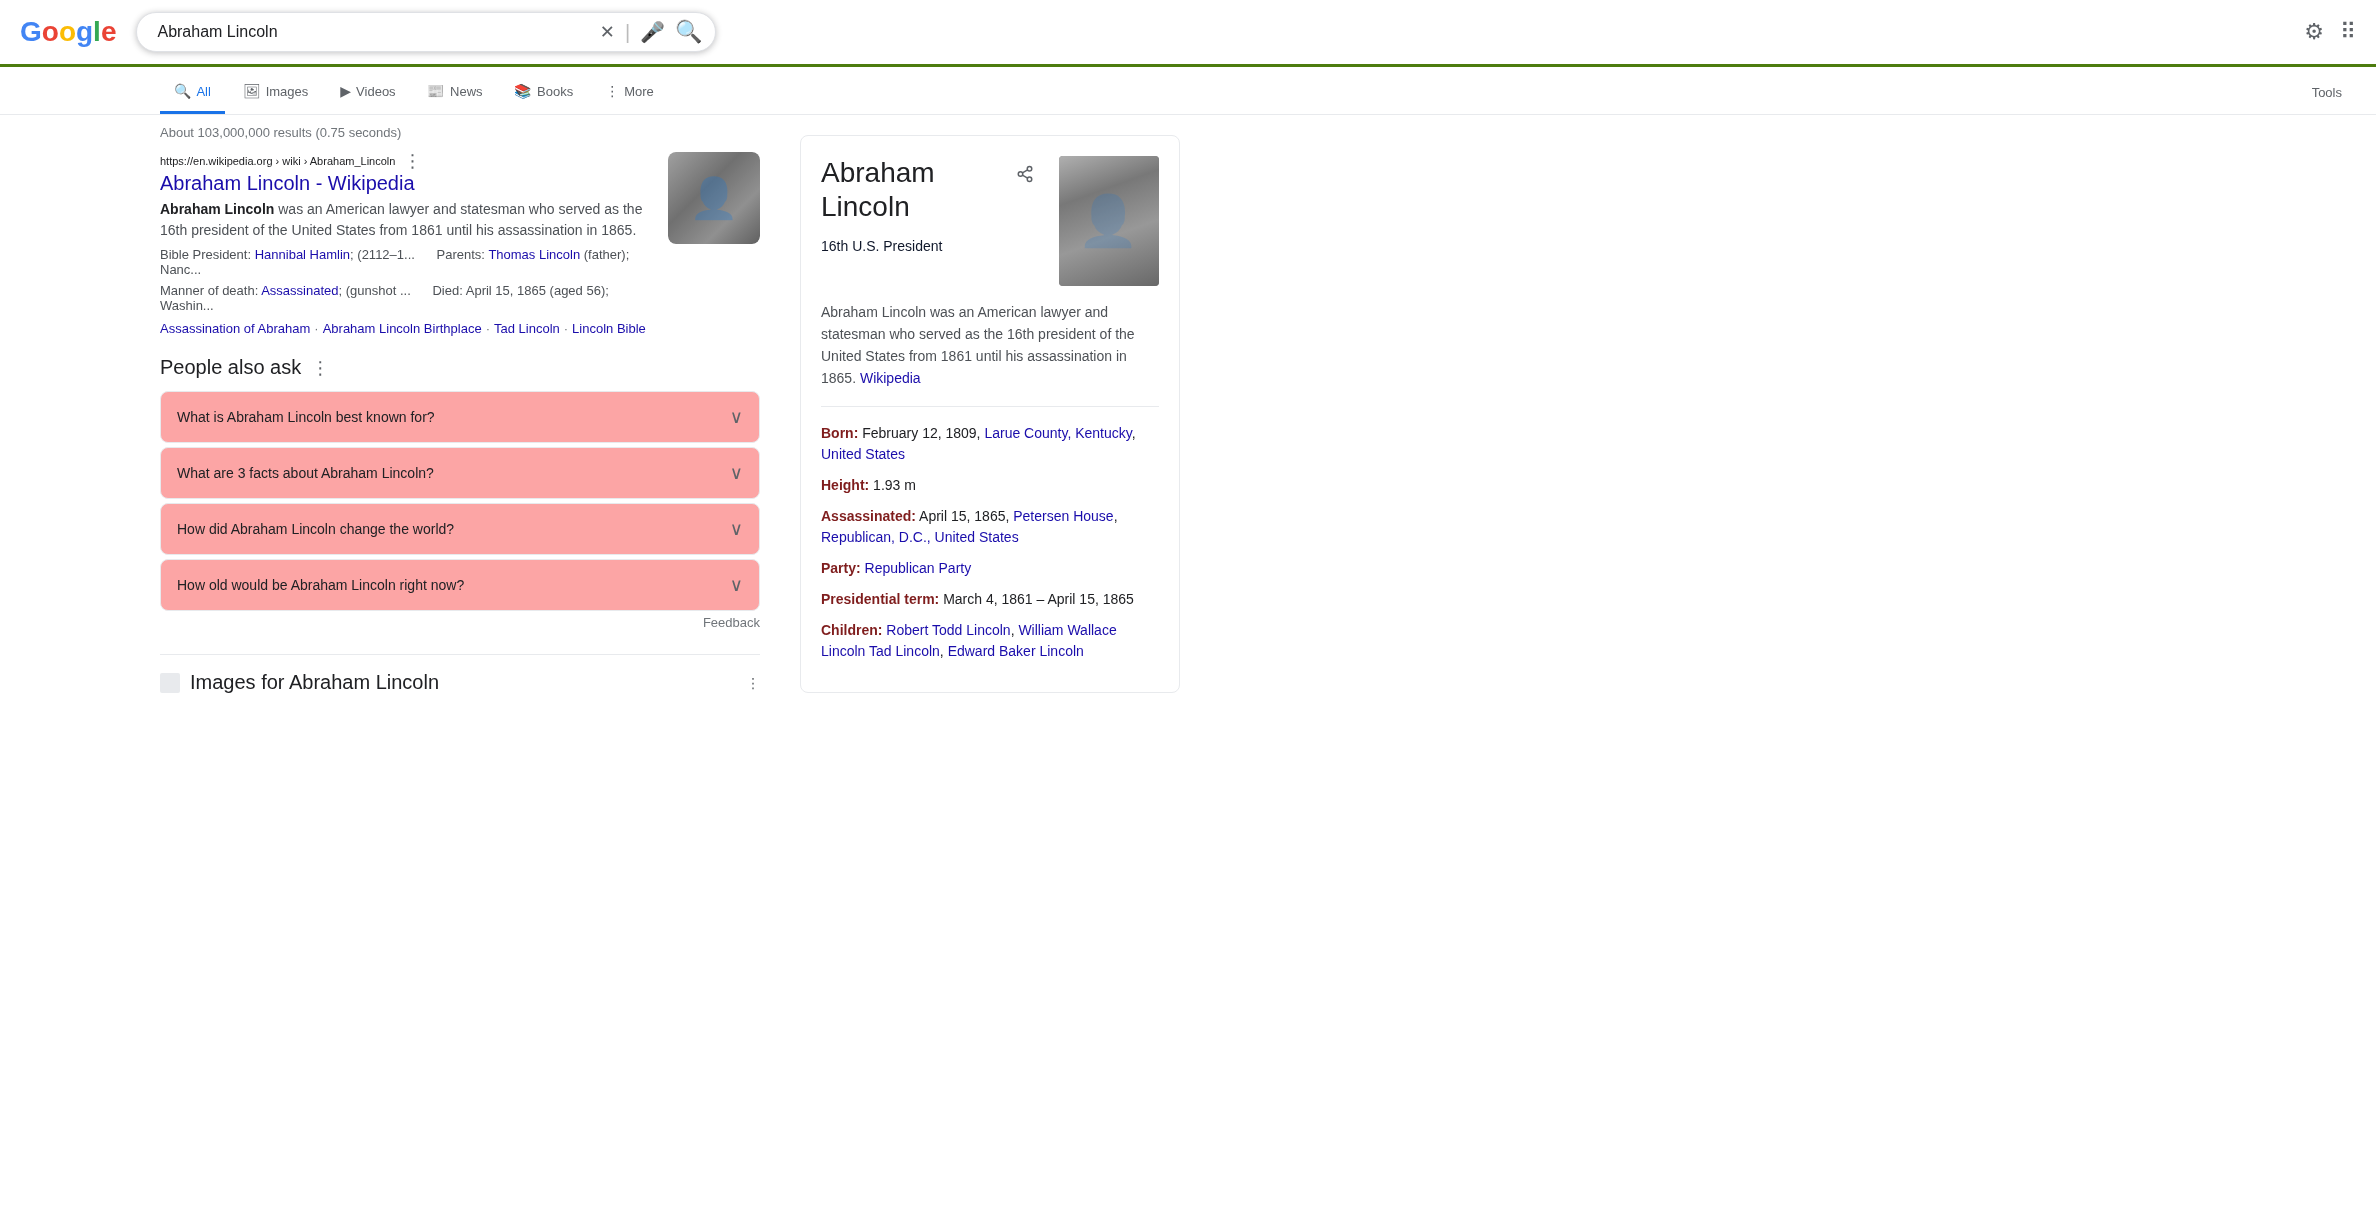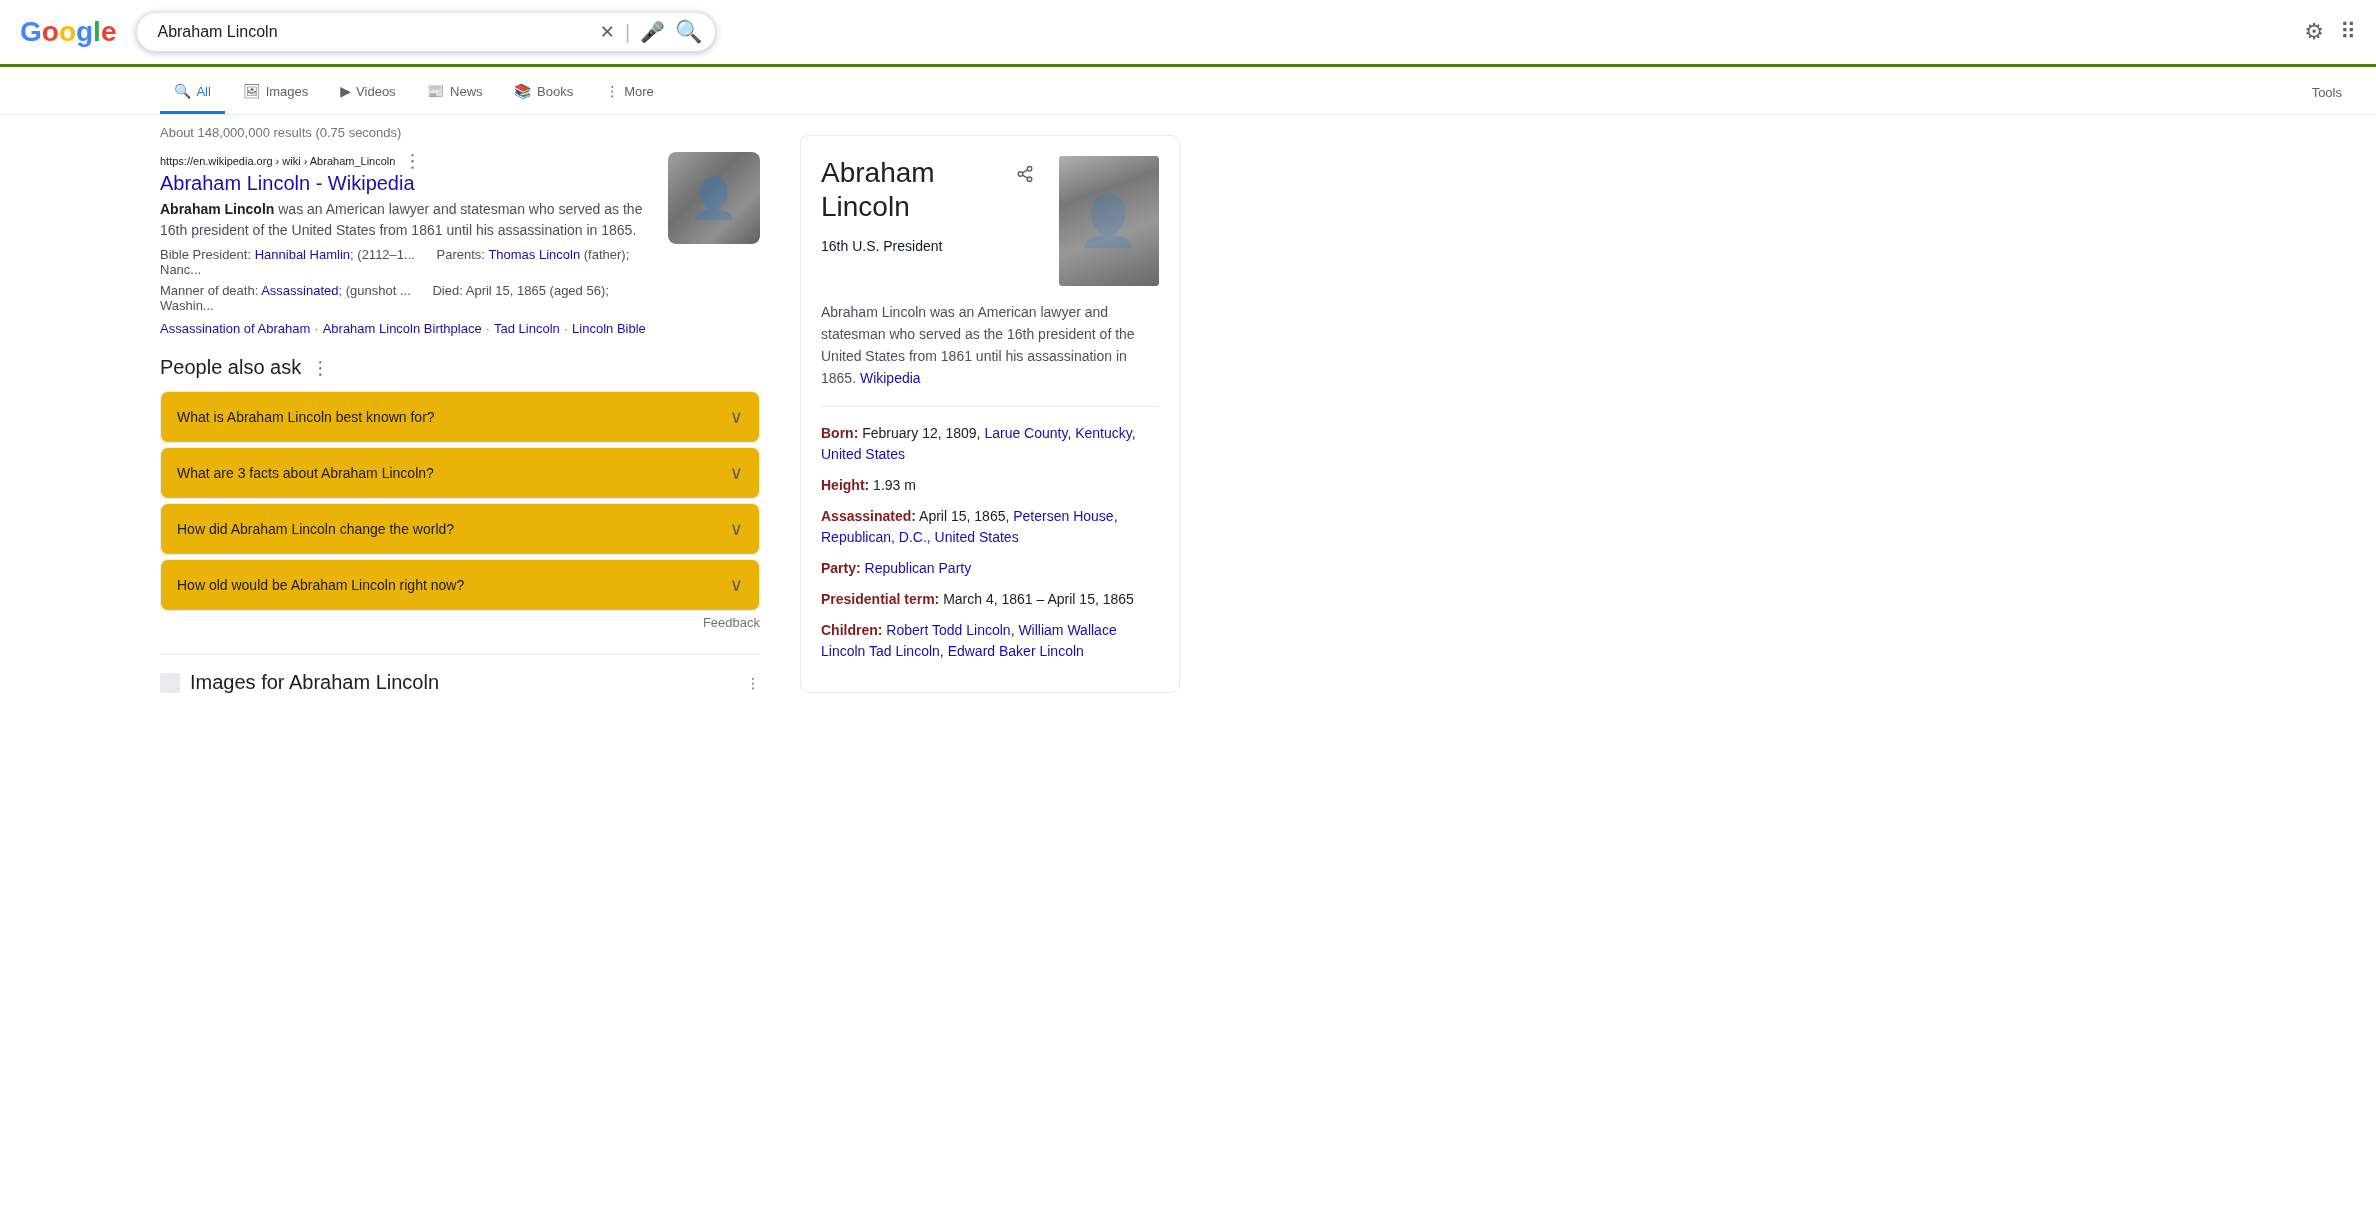--- a/index.html
+++ b/index.html
@@ -178,21 +178,21 @@
     .paa-more { color: #5f6368; cursor: pointer; font-size: 18px; }
     .paa-item {
       border: 1px solid #e8eaed;
       border-radius: 8px;
       padding: 14px 16px;
       margin-bottom: 4px;
       display: flex;
       justify-content: space-between;
       align-items: center;
       cursor: pointer;
-      background: #eab308;
+      background: #fca5a5;
     }
     .paa-question { font-size: 14px; color: #202124; }
     .chevron { color: #5f6368; font-size: 18px; }
     .feedback { text-align: right; color: #70757a; font-size: 13px; margin-bottom: 16px; cursor: pointer; }
 
     
     .images-section {
       display: flex;
       align-items: center;
       gap: 10px;
@@ -342,21 +342,21 @@
   <a class="nav-item">
     <span class="nav-icon">⋮</span>
     <span>More</span>
   </a>
   <div class="nav-tools">Tools</div>
 </div>
 
 <div class="main-layout">
 
   <div class="left-column">
-    <div class="results-count">About 148,000,000 results (0.75 seconds)</div>
+    <div class="results-count">About 103,000,000 results (0.75 seconds)</div>
 
     <div class="result-item">
       <div class="result-with-thumb">
         <div class="result-content">
           <div class="result-url-row">
             <span class="result-url">https://en.wikipedia.org › wiki › Abraham_Lincoln</span>
             <span class="result-more-btn">⋮</span>
           </div>
           <a class="result-title">Abraham Lincoln - Wikipedia</a>
           <div class="result-snippet">

